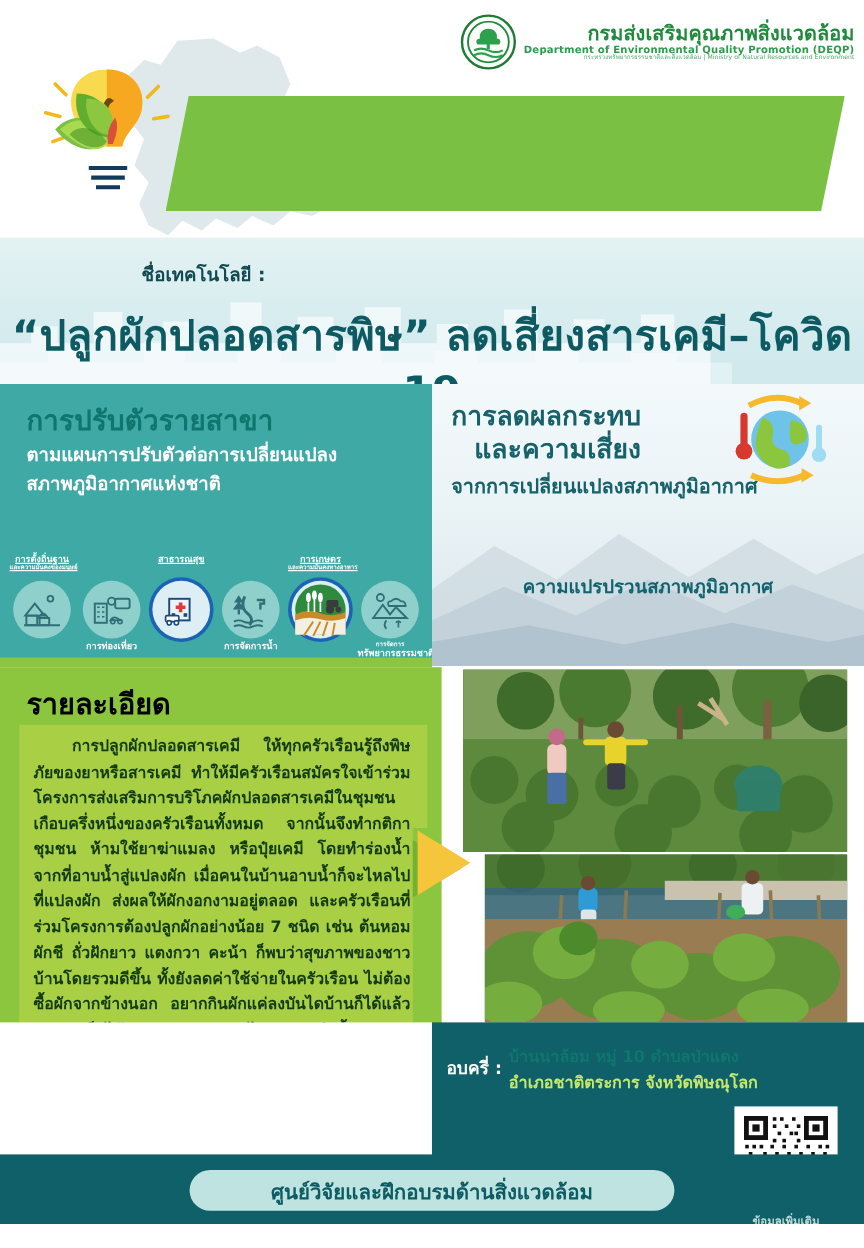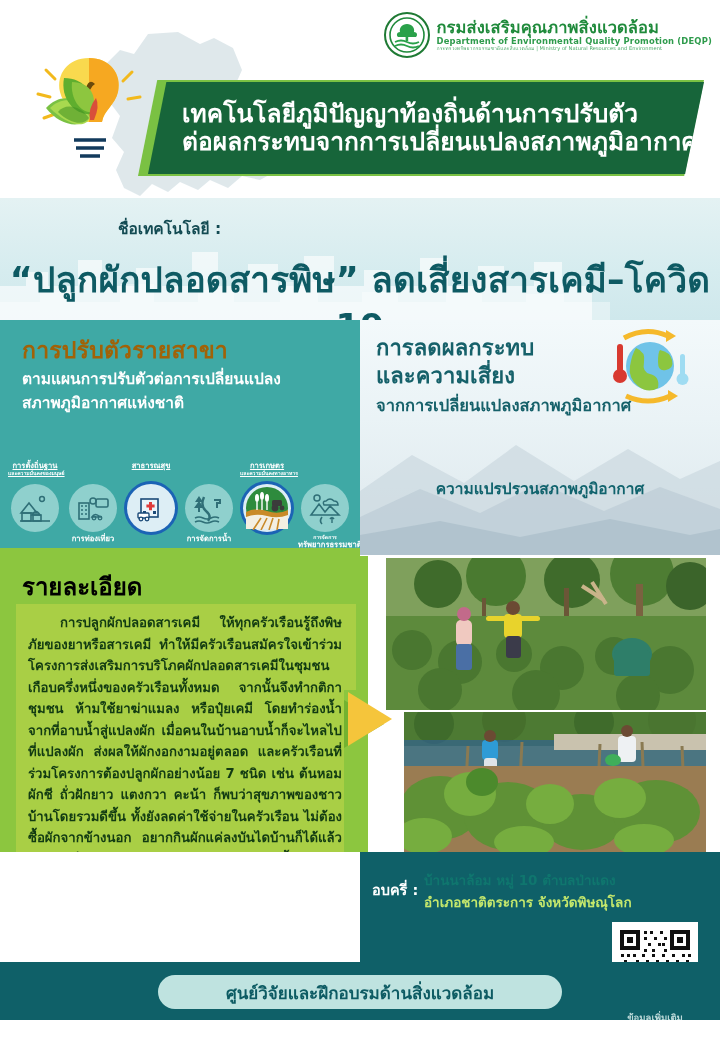--- a/index.html
+++ b/index.html
@@ -12,21 +12,21 @@
 
   
   .header-band {
     position: absolute; left: 0; top: 0; width: 720px; height: 200px;
     background: #ffffff; overflow: hidden;
   }
   .thai-map {
     position: absolute; left: 28px; top: 30px; width: 300px; height: 175px;
     opacity: .45;
   }
-  .deqp-logo { position: absolute; right: 8px; top: 12px; display: flex; align-items: center; gap: 7px; }
+  .deqp-logo { position: absolute; right: 8px; top: 12px; display: flex; align-items: center; gap: 7px; text-align: right; }
   .deqp-seal {
     width: 46px; height: 46px; border-radius: 50%;
     border: 2.5px solid #1f7a34; background: #fff;
     display: flex; align-items: center; justify-content: center; flex: 0 0 auto;
   }
   .deqp-text { line-height: 1.08; }
   .deqp-th { font-size: 16.5px; font-weight: 700; color: #1f8a3b; letter-spacing: .1px; white-space: nowrap; }
   .deqp-en { font-size: 8.4px; font-weight: 700; color: #2e9b4c; letter-spacing: .18px; white-space: nowrap; }
   .deqp-sub { font-size: 5.1px; color: #4aa968; letter-spacing: .05px; white-space: nowrap; }
 
@@ -73,31 +73,31 @@
     background: #3fa9a5;
   }
   .panel-right {
     position: absolute; left: 360px; top: 320px; width: 360px; height: 235px;
     background: linear-gradient(180deg,#f3f9fb 0%,#eaf3f6 42%,#dce7ec 100%);
     overflow: hidden;
   }
   .mountain-bg { position: absolute; left: 0; bottom: 0; width: 360px; height: 150px; }
 
   .pl-head {
-    position: absolute; left: 22px; top: 332px; font-size: 23px; font-weight: 700; color: #a16207;
+    position: absolute; left: 22px; top: 332px; font-size: 23px; font-weight: 700; color: #0f766e;
     letter-spacing: .2px;
   }
   .pl-sub {
     position: absolute; left: 22px; top: 368px; width: 325px;
     font-size: 15.5px; font-weight: 700; color: #ffffff; line-height: 1.52;
   }
 
   .pr-head {
     position: absolute; left: 376px; top: 334px; font-size: 22px; font-weight: 700; color: #16616a;
-    line-height: 1.26; letter-spacing: .1px;
+    line-height: 1.26; letter-spacing: .1px; text-align: right;
   }
   .pr-sub {
     position: absolute; left: 376px; top: 392px; font-size: 16.5px; font-weight: 700; color: #16616a;
   }
   .globe-icon { position: absolute; left: 596px; top: 328px; width: 96px; height: 76px; }
   .pr-caption {
     position: absolute; left: 360px; top: 476px; width: 360px; text-align: center;
     font-size: 15.5px; font-weight: 700; color: #11636d;
   }
 
@@ -223,24 +223,20 @@
         </svg>
       </div>
       <div class="deqp-text">
         <div class="deqp-th">กรมส่งเสริมคุณภาพสิ่งแวดล้อม</div>
         <div class="deqp-en">Department of Environmental Quality Promotion (DEQP)</div>
         <div class="deqp-sub">กระทรวงทรัพยากรธรรมชาติและสิ่งแวดล้อม | Ministry of Natural Resources and Environment</div>
       </div>
     </div>
 
     <div class="title-ribbon-edge"></div>
-    <div class="title-ribbon">
-      <div class="title-l1">เทคโนโลยีภูมิปัญญาท้องถิ่นด้านการปรับตัว</div>
-      <div class="title-l2">ต่อผลกระทบจากการเปลี่ยนแปลงสภาพภูมิอากาศ</div>
-    </div>
 
     <svg class="bulb-pin" viewBox="0 0 130 175">
       <g stroke="#f2b91c" stroke-width="3" stroke-linecap="round">
         <line x1="22" y1="18" x2="31" y2="27"></line>
         <line x1="14" y1="42" x2="26" y2="45"></line>
         <line x1="20" y1="66" x2="31" y2="62"></line>
         <line x1="108" y1="20" x2="99" y2="29"></line>
         <line x1="116" y1="45" x2="104" y2="47"></line>
       </g>
       <path d="M65 6 C44 6 32 22 36 40 C39 53 50 58 52 70 L78 70 C80 58 91 53 94 40 C98 22 86 6 65 6 Z" fill="#f9d94e"></path>

